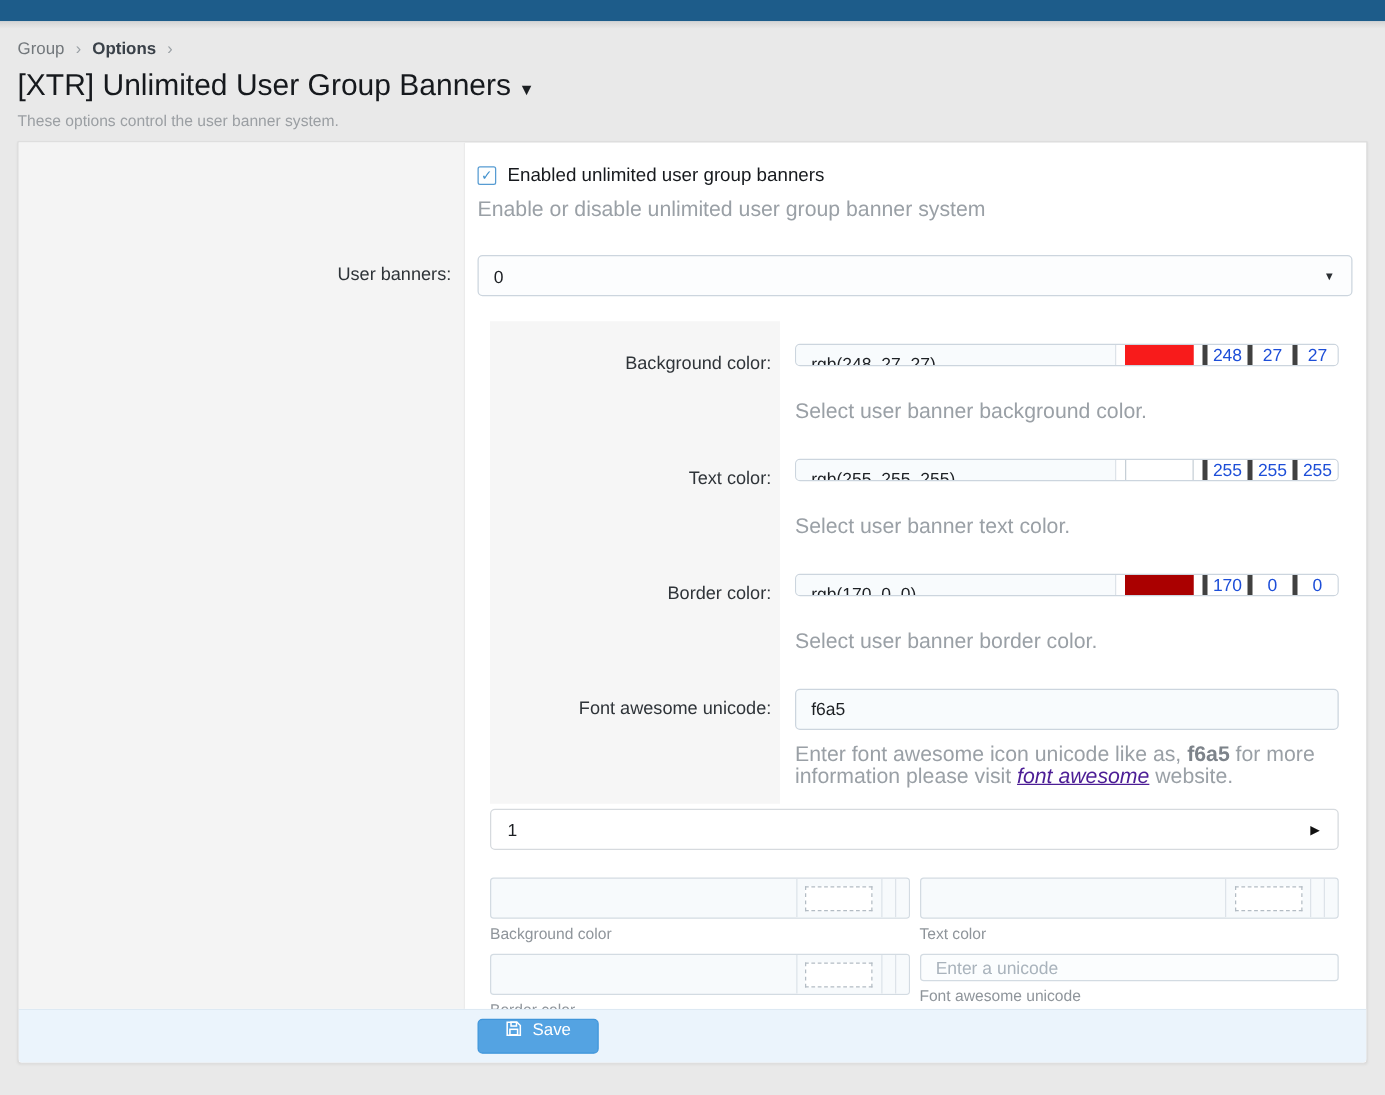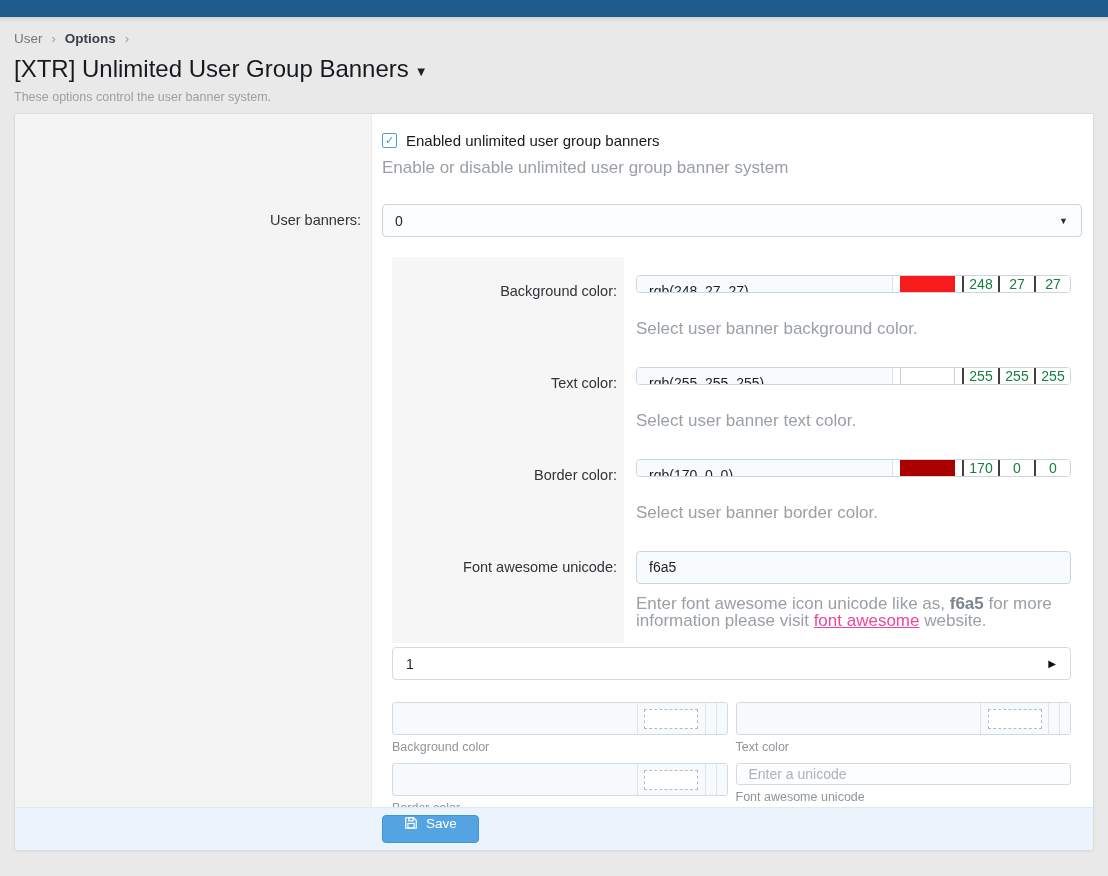--- a/index.html
+++ b/index.html
@@ -86,30 +86,30 @@
     flex: 1; background: #f8fbfd; font-size: 14px; color: #1c1f23;
     line-height: 31px; padding-left: 12px;
   }
   .swatch-cell {
     width: 70px; flex: 0 0 70px; border-left: 1px solid #dde3e9; background: #ffffff;
     display: flex; align-items: center; justify-content: center;
   }
   .swatch { width: 55px; height: 20px; border-radius: 1px; }
   .swatch-bordered { border: 1px solid #c6cfd6; }
   .num-cell {
-    border-left: 2px solid #404040; background: #ffffff; font-size: 14px; color: #15803d;
+    border-left: 4px solid #404040; background: #ffffff; font-size: 14px; color: #1d4ed8;
     display: flex; align-items: center; justify-content: center; padding: 0 3px; min-width: 36px;
   }
   .text-input {
     height: 33px; border: 1px solid #ccd5de; border-radius: 4px; background: #f8fbfd;
     font-size: 14px; color: #1c1f23; line-height: 31px; padding-left: 12px;
   }
   .fa-desc { max-width: 458px; line-height: 17px; }
   .fa-desc .bold { font-weight: bold; color: #7d838a; }
-  .fa-desc a { color: #ec4899; text-decoration: underline; cursor: pointer; }
+  .fa-desc a { color: #4c1d95; text-decoration: underline; cursor: pointer; font-style: italic; }
 
   .collapsed-row {
     margin: 4px 11px 0 10px; height: 33px;
     border: 1px solid #d6dade; border-radius: 4px; background: #ffffff;
     display: flex; align-items: center; cursor: pointer;
   }
   .collapsed-row .collapsed-label { flex: 1; padding-left: 13px; font-size: 14px; color: #1c1f23; }
   .collapsed-row .collapse-arrow { padding-right: 14px; font-size: 10px; color: #111; }
 
   .new-form { margin: 22px 11px 0 10px; display: grid; grid-template-columns: 1fr 1fr; column-gap: 8px; row-gap: 9px; }
@@ -144,21 +144,21 @@
   .save-button svg { display: block; }
 </style>
 </head>
 <body>
 
 <div class="topbar"></div>
 <div class="topbar-fade"></div>
 
 <div class="header">
   <div class="breadcrumb">
-    <span>User</span>
+    <span>Group</span>
     <span class="sep">›</span>
     <span class="crumb-strong">Options</span>
     <span class="sep">›</span>
   </div>
   <div class="page-title">
     <span>[XTR] Unlimited User Group Banners</span>
     <span class="title-arrow">▼</span>
   </div>
   <div class="page-subtitle">These options control the user banner system.</div>
 </div>

